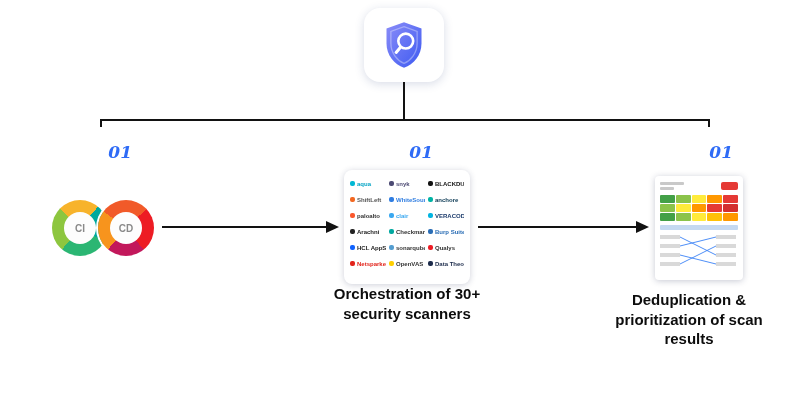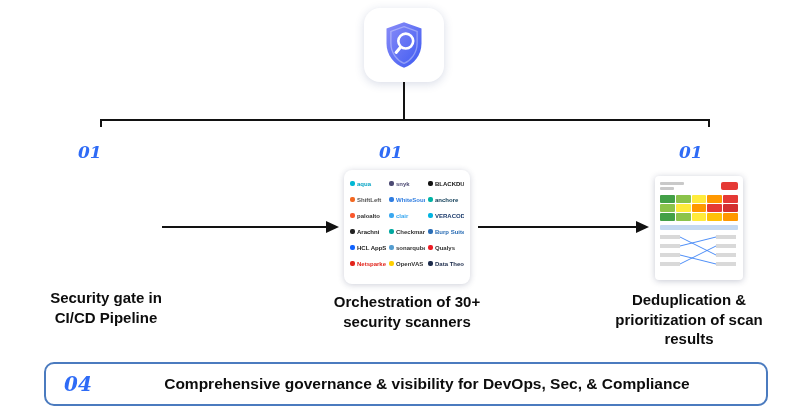--- a/index.html
+++ b/index.html
@@ -11,21 +11,21 @@
     background:#fff; border-radius:16px; box-shadow:0 2px 10px rgba(40,60,120,.18);
     display:flex; align-items:center; justify-content:center; }
 
   
   .v-line { position:absolute; left:403px; top:82px; width:2px; height:39px; background:#121212; }
   .h-line { position:absolute; left:100px; top:119px; width:610px; height:2px; background:#121212; }
   .tick { position:absolute; width:2px; height:8px; background:#121212; top:119px; }
   .tick.left { left:100px; } .tick.right { left:708px; }
 
   
-  .step-num { position:absolute; top:142px; width:54px; text-align:left;
+  .step-num { position:absolute; top:142px; width:54px; text-align:right;
     font-family:"DejaVu Serif", serif; font-style:italic; font-weight:700;
     font-size:17px; color:#2e6bf6; }
   .num-1 { left:78px; } .num-2 { left:379px; } .num-3 { left:679px; }
 
   
   .cicd { position:absolute; left:52px; top:196px; width:104px; height:64px; }
   .ring { position:absolute; width:56px; height:56px; border-radius:50%;
     display:flex; align-items:center; justify-content:center; }
   .ring .core { width:32px; height:32px; border-radius:50%; background:#fdfdfd;
     display:flex; align-items:center; justify-content:center;
@@ -57,21 +57,21 @@
   .rc-badge { width:17px; height:8px; border-radius:2px; background:#e53935; }
   .heatmap { display:grid; grid-template-columns:repeat(5,1fr); gap:1px; margin-top:3px; }
   .heatmap .cell { height:8px; border-radius:1px; }
   .rc-bluebar { height:5px; background:#c5d9f1; border-radius:1px; margin-top:4px; }
   .map-lines { display:block; margin-top:3px; }
 
   
   .step-label { position:absolute; font-size:15px; font-weight:700; color:#0d0d0d;
     text-align:center; line-height:1.3; white-space:pre-line; }
   .label-1 { left:18px;  top:288px; width:176px; }
-  .label-2 { left:308px; top:292px; width:198px; }
+  .label-2 { left:308px; top:284px; width:198px; }
   .label-3 { left:596px; top:290px; width:186px; }
 
   
   .footer-box { position:absolute; left:44px; top:362px; width:724px; height:44px;
     border:2px solid #4b7bbf; border-radius:10px; background:#fff;
     display:flex; align-items:center; padding:0 18px; gap:14px; }
   .footer-num { font-family:"DejaVu Serif", serif; font-style:italic; font-weight:700;
     font-size:20px; color:#2e6bf6; flex:0 0 auto; }
   .footer-text { flex:1; text-align:center; font-size:15.5px; font-weight:700; color:#0d0d0d; }
 </style>
@@ -97,20 +97,28 @@
 
   <div class="v-line"></div>
   <div class="h-line"></div>
   <div class="tick left"></div>
   <div class="tick right"></div>
 
   <div class="step-num num-1">01</div>
   <div class="step-num num-2">01</div>
   <div class="step-num num-3">01</div>
 
+  <div class="cicd">
+    <div class="ring ring-ci">
+      <div class="core">CI</div>
+    </div>
+    <div class="ring ring-cd">
+      <div class="core">CD</div>
+    </div>
+  </div>
 
   <svg class="arrow arrow-1" width="178" height="16" aria-hidden="true">
     <line x1="0" y1="8" x2="164" y2="8" stroke="#121212" stroke-width="2"></line>
     <polygon points="164,2 177,8 164,14" fill="#121212"></polygon>
   </svg>
 
   <div class="scanner-card" id="scanner-grid">
       <div class="chip">
         <span class="dot" style="background: rgb(0, 184, 212);"></span>
         <span style="color: rgb(0, 163, 196);">aqua</span>
@@ -225,26 +233,20 @@
       <rect x="56" y="11" width="20" height="4" fill="#d9d9d9"></rect>
       <rect x="56" y="20" width="20" height="4" fill="#d9d9d9"></rect>
       <rect x="56" y="29" width="20" height="4" fill="#d9d9d9"></rect>
       <line class="map-line" x1="20" y1="4" x2="56" y2="22" stroke="#3b82f6" stroke-width="0.9"></line>
       <line class="map-line" x1="20" y1="13" x2="56" y2="4" stroke="#3b82f6" stroke-width="0.9"></line>
       <line class="map-line" x1="20" y1="22" x2="56" y2="31" stroke="#3b82f6" stroke-width="0.9"></line>
       <line class="map-line" x1="20" y1="31" x2="56" y2="13" stroke="#3b82f6" stroke-width="0.9"></line>
     </svg>
   </div>
 
-  <div class="step-label label-1">Security gate in
-CI/CD Pipeline</div>
   <div class="step-label label-2">Orchestration of 30+
 security scanners</div>
   <div class="step-label label-3">Deduplication &amp;
 prioritization of scan
 results</div>
 
-  <div class="footer-box">
-    <span class="footer-num">04</span>
-    <span class="footer-text">Comprehensive governance &amp; visibility for DevOps, Sec, &amp; Compliance</span>
-  </div>
 
 </div>
 
 </body></html>

